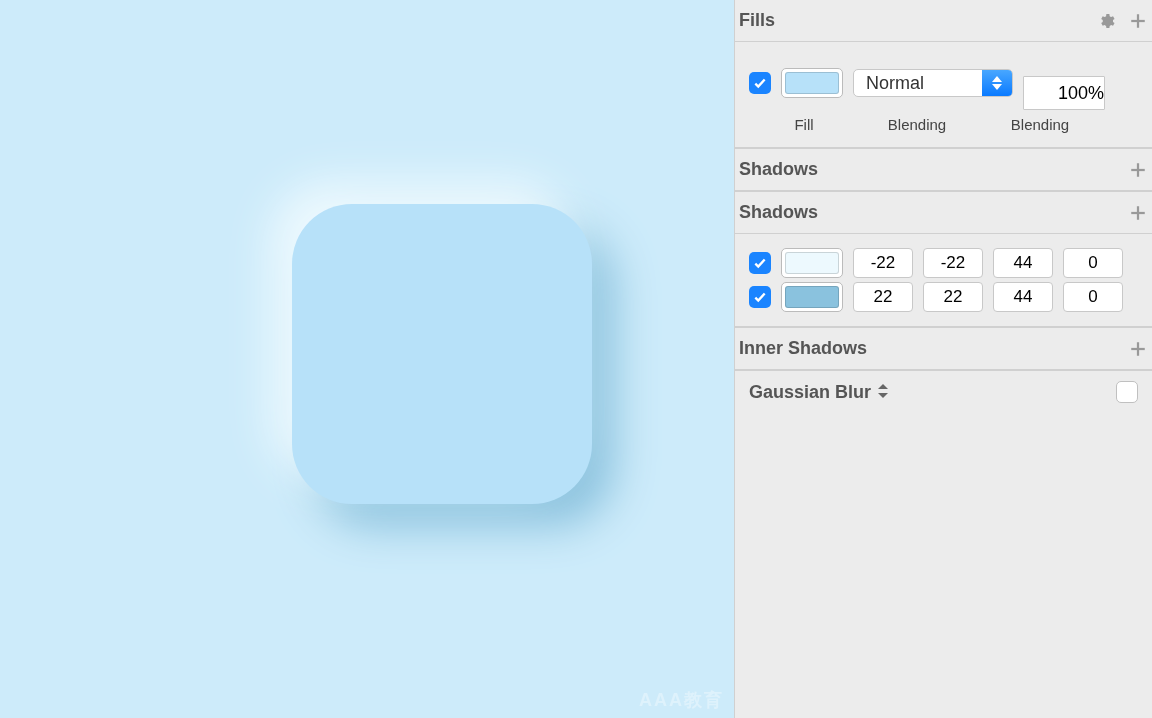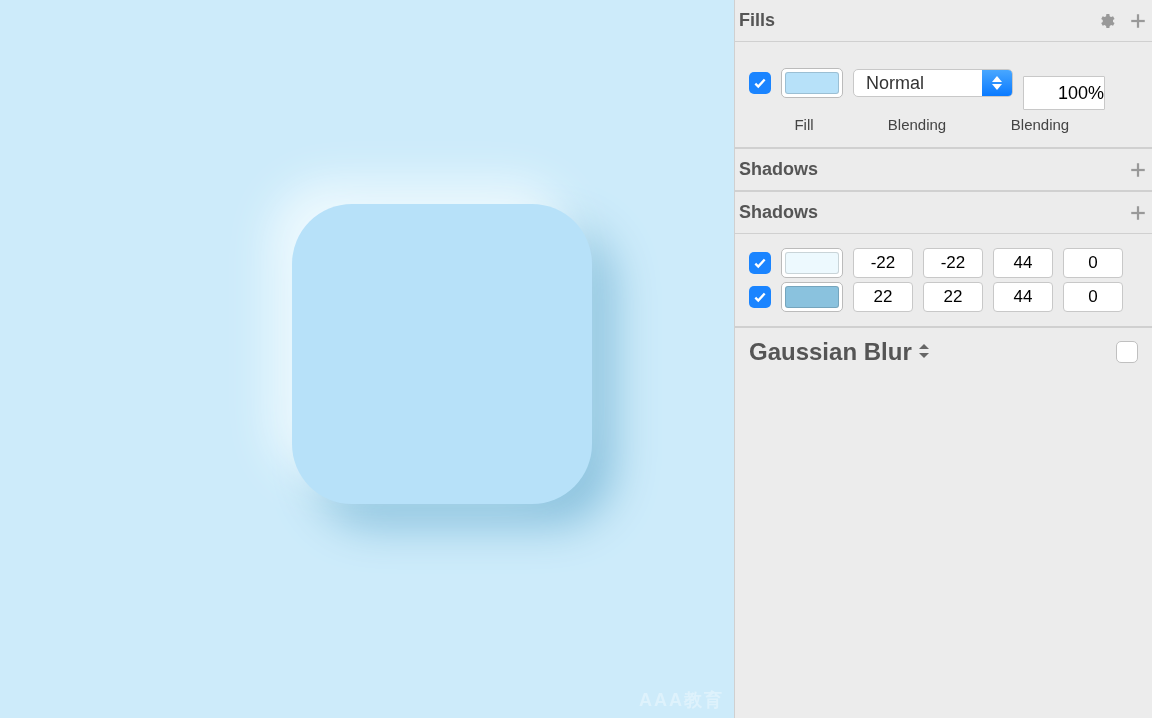--- a/index.html
+++ b/index.html
@@ -317,24 +317,35 @@
       <div class="swatch">
         <div class="swatch-inner" style="background:#8ac2de"></div>
       </div>
       <input class="num-input" value="22" style="">
       <input class="num-input" value="22" style="">
       <input class="num-input" value="44" style="">
       <input class="num-input" value="0" style="">
     </div>
   </div>
 
+  <div class="section-header">
+    <span class="section-title">Inner Shadows</span>
+    <div class="section-actions">
+      <span class="icon-btn">
+        <svg class="plus-svg" viewBox="0 0 24 24" stroke="#999" stroke-width="3">
+            <line x1="12" y1="3" x2="12" y2="21"></line>
+            <line x1="3" y1="12" x2="21" y2="12"></line>
+          </svg>
+      </span>
+    </div>
+  </div>
 
   <div class="gaussian-row">
     <div class="gaussian-left">
-      <span class="section-title" style="font-size:24px">Gaussian Blur</span>
+      <span class="section-title" style="font-size:18px">Gaussian Blur</span>
       <span>
         <svg class="updown-icon" viewBox="0 0 12 16" fill="#666">
             <polygon points="1,6 6,1 11,6"></polygon>
             <polygon points="1,10 6,15 11,10"></polygon>
           </svg>
       </span>
     </div>
     <div class="checkbox-empty"></div>
   </div>
 

